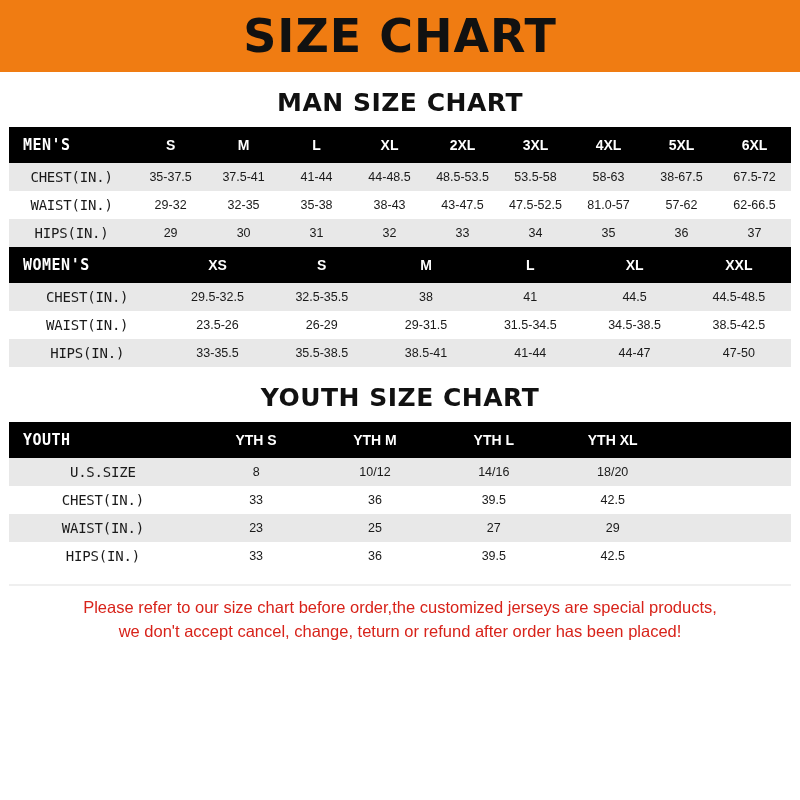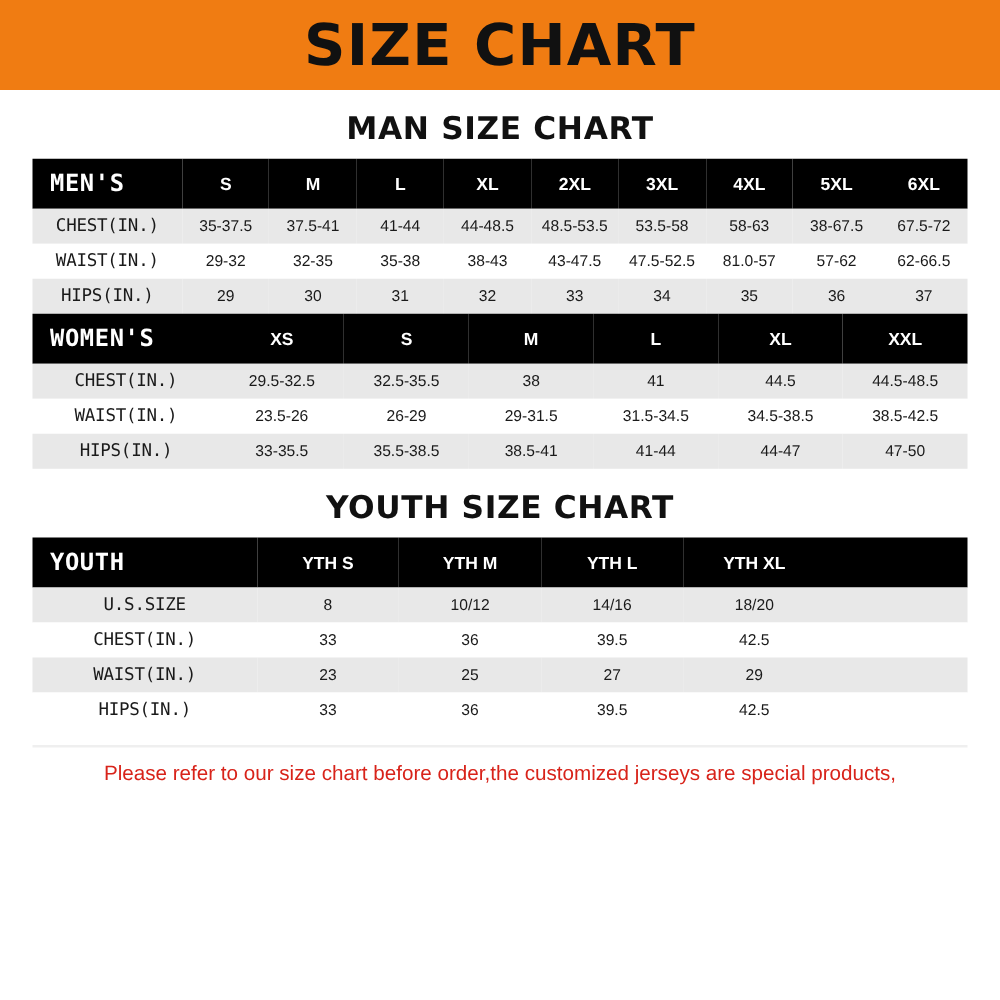--- a/index.html
+++ b/index.html
@@ -32,21 +32,21 @@
   .header-title {
     font-family: "DejaVu Sans", sans-serif;
     font-weight: bold;
     font-size: 46px;
     letter-spacing: 1px;
     color: #111111;
     margin: 0;
     line-height: 1;
   }
   .content {
-    padding: 0 26px;
+    padding: 0 9px;
     box-sizing: border-box;
   }
   .section-title {
     text-align: center;
     font-family: "DejaVu Sans", sans-serif;
     font-weight: bold;
     font-size: 25px;
     color: #111111;
     letter-spacing: 0.5px;
     margin: 16px 0 10px 0;
@@ -66,21 +66,21 @@
   }
   table.size-table thead th {
     background: #000000;
     color: #ffffff;
     font-size: 14px;
     font-weight: bold;
     padding: 9px 1px;
   }
   table.size-table thead th.corner {
     font-family: "DejaVu Sans Mono", monospace;
-    font-size: 19px;
+    font-size: 15px;
     letter-spacing: 0.5px;
     text-align: left;
     padding-left: 14px;
   }
   table.size-table tbody tr.row-light td {
     background: #e8e8e8;
   }
   table.size-table tbody tr.row-white td {
     background: #ffffff;
   }
@@ -289,16 +289,17 @@
           <td>36</td>
           <td>39.5</td>
           <td>42.5</td>
           <td></td>
         </tr>
       </tbody>
     </table>
 
     <div class="footer-note">
       <div>Please refer to our size chart before order,the customized jerseys are special products,</div>
+      <div>we don't accept cancel, change, teturn or refund after order has been placed!</div>
     </div>
 
   </div>
 </div>
 
 </body></html>

